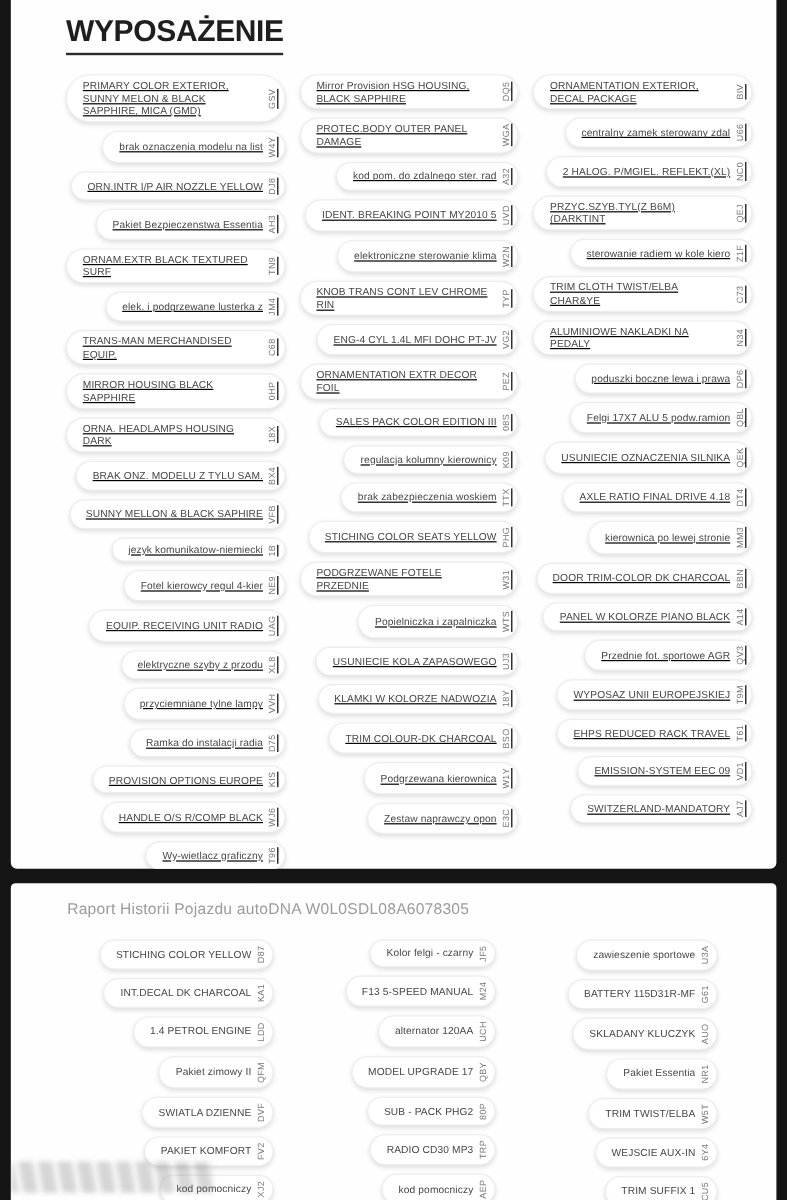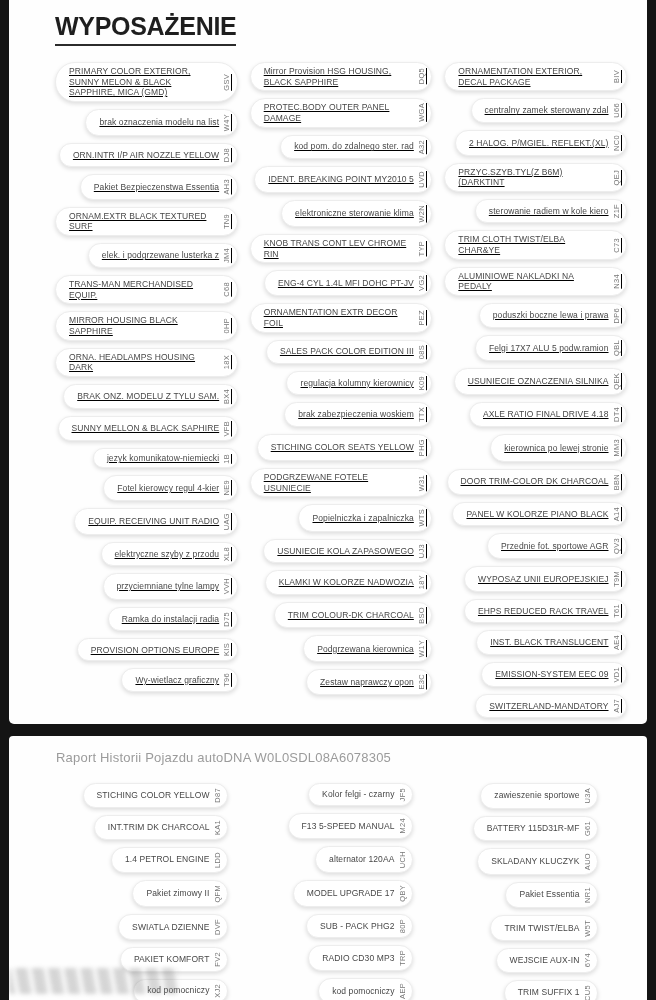--- a/index.html
+++ b/index.html
@@ -178,20 +178,24 @@
         </div>
         <div class="pill">
           <span class="pill-label">Ramka do instalacji radia</span>
           <span class="pill-code">D75</span>
         </div>
         <div class="pill">
           <span class="pill-label">PROVISION OPTIONS EUROPE</span>
           <span class="pill-code">KIS</span>
         </div>
         <div class="pill">
+          <span class="pill-label">HANDLE O/S R/COMP BLACK</span>
+          <span class="pill-code">WJ6</span>
+        </div>
+        <div class="pill">
           <span class="pill-label">Wy-wietlacz graficzny</span>
           <span class="pill-code">T96</span>
         </div>
       </div>
       <div class="col">
         <div class="pill">
           <span class="pill-label">Mirror Provision HSG HOUSING, BLACK SAPPHIRE</span>
           <span class="pill-code">DQ5</span>
         </div>
         <div class="pill">
@@ -232,21 +236,21 @@
         </div>
         <div class="pill">
           <span class="pill-label">brak zabezpieczenia woskiem</span>
           <span class="pill-code">TTX</span>
         </div>
         <div class="pill">
           <span class="pill-label">STICHING COLOR SEATS YELLOW</span>
           <span class="pill-code">PHG</span>
         </div>
         <div class="pill">
-          <span class="pill-label">PODGRZEWANE FOTELE USUNIECIE</span>
+          <span class="pill-label">PODGRZEWANE FOTELE PRZEDNIE</span>
           <span class="pill-code">W31</span>
         </div>
         <div class="pill">
           <span class="pill-label">Popielniczka i zapalniczka</span>
           <span class="pill-code">WTS</span>
         </div>
         <div class="pill">
           <span class="pill-label">USUNIECIE KOLA ZAPASOWEGO</span>
           <span class="pill-code">UJ3</span>
         </div>
@@ -328,24 +332,20 @@
           <span class="pill-label">Przednie fot. sportowe AGR</span>
           <span class="pill-code">QV3</span>
         </div>
         <div class="pill">
           <span class="pill-label">WYPOSAZ UNII EUROPEJSKIEJ</span>
           <span class="pill-code">T9M</span>
         </div>
         <div class="pill">
           <span class="pill-label">EHPS REDUCED RACK TRAVEL</span>
           <span class="pill-code">T61</span>
-        </div>
-        <div class="pill">
-          <span class="pill-label">INST. BLACK TRANSLUCENT</span>
-          <span class="pill-code">AE4</span>
         </div>
         <div class="pill">
           <span class="pill-label">EMISSION-SYSTEM EEC 09</span>
           <span class="pill-code">VD1</span>
         </div>
         <div class="pill">
           <span class="pill-label">SWITZERLAND-MANDATORY</span>
           <span class="pill-code">AJ7</span>
         </div>
       </div>
@@ -357,21 +357,21 @@
 
 <div class="page page-2">
   <div class="report-header">Raport Historii Pojazdu autoDNA W0L0SDL08A6078305</div>
   <div class="grid" id="grid2">
       <div class="col">
         <div class="pill">
           <span class="pill-label">STICHING COLOR YELLOW</span>
           <span class="pill-code">D87</span>
         </div>
         <div class="pill">
-          <span class="pill-label">INT.TRIM DK CHARCOAL</span>
+          <span class="pill-label">INT.DECAL DK CHARCOAL</span>
           <span class="pill-code">KA1</span>
         </div>
         <div class="pill">
           <span class="pill-label">1.4 PETROL ENGINE</span>
           <span class="pill-code">LDD</span>
         </div>
         <div class="pill">
           <span class="pill-label">Pakiet zimowy II</span>
           <span class="pill-code">QFM</span>
         </div>

